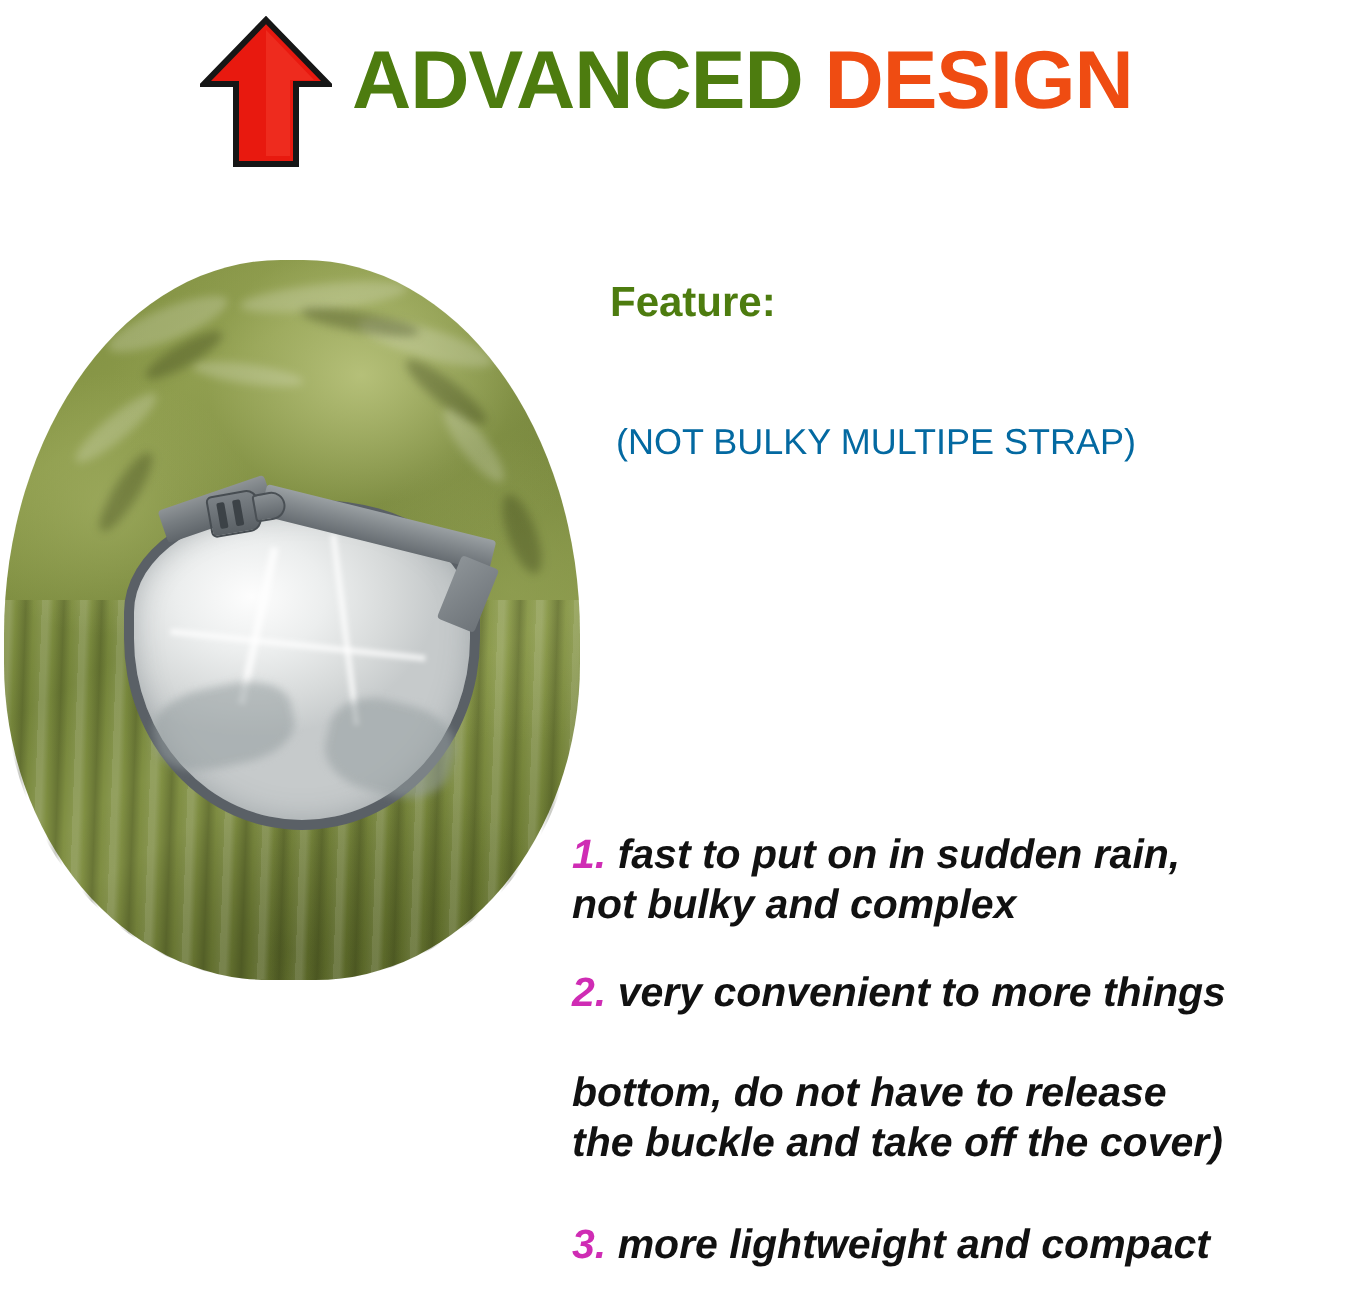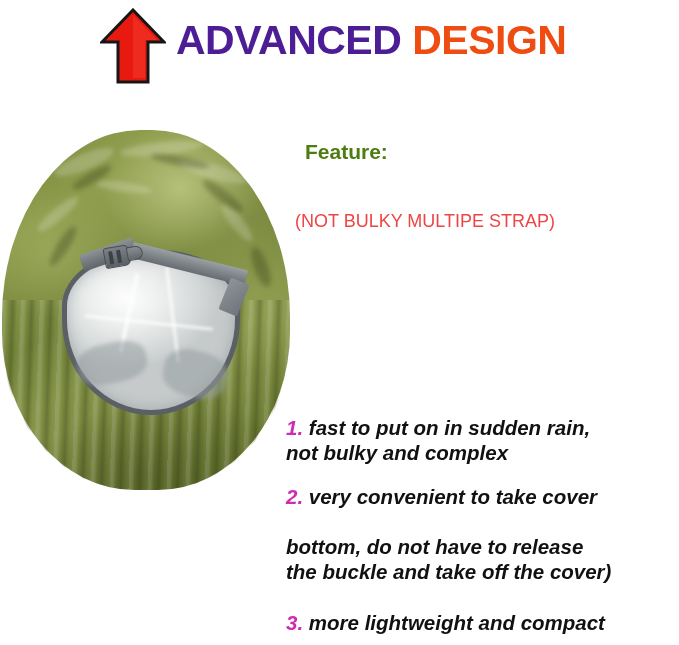--- a/index.html
+++ b/index.html
@@ -37,21 +37,21 @@
   #header-title {
     position: absolute;
     left: 176px;
     top: 16px;
     font-size: 41px;
     font-weight: bold;
     letter-spacing: -0.5px;
     line-height: 48px;
     white-space: nowrap;
   }
-  .title-word-a { color: #4c1d95; text-align: center; }
+  .title-word-a { color: #4d7c0f; text-align: center; }
   .title-word-b { color: #ef4c12; }
 
   
   #product-photo {
     position: absolute;
     left: 0px;
     top: 120px;
     width: 300px;
     height: 382px;
   }
@@ -206,24 +206,24 @@
     position: absolute;
     left: 312px;
     top: 174px;
     font-size: 20px;
     color: #111111;
     line-height: 26px;
     white-space: nowrap;
   }
   #feature-line2 {
     position: absolute;
-    left: 295px;
+    left: 308px;
     top: 209px;
     font-size: 18px;
-    color: #ef4444;
+    color: #0369a1;
     line-height: 24px;
     white-space: nowrap;
   }
   #advantage-heading {
     position: absolute;
     left: 312px;
     top: 375px;
   }
   #advantage-list {
     position: absolute;
@@ -314,21 +314,21 @@
   <div id="advantage-list">
 
     <p class="adv-item" id="adv-item-1">
       <span class="adv-num">1.</span>
       <span>fast to put on in sudden rain,</span><br>
       <span>not bulky and complex</span>
     </p>
 
     <p class="adv-item" id="adv-item-2">
       <span class="adv-num">2.</span>
-      <span>very convenient to take cover</span><br>
+      <span>very convenient to more things</span><br>
       <br>
       <span>bottom, do not have to release</span><br>
       <span>the buckle and take off the cover)</span>
     </p>
 
     <p class="adv-item" id="adv-item-3">
       <span class="adv-num">3.</span>
       <span>more lightweight and compact</span>
     </p>
 

